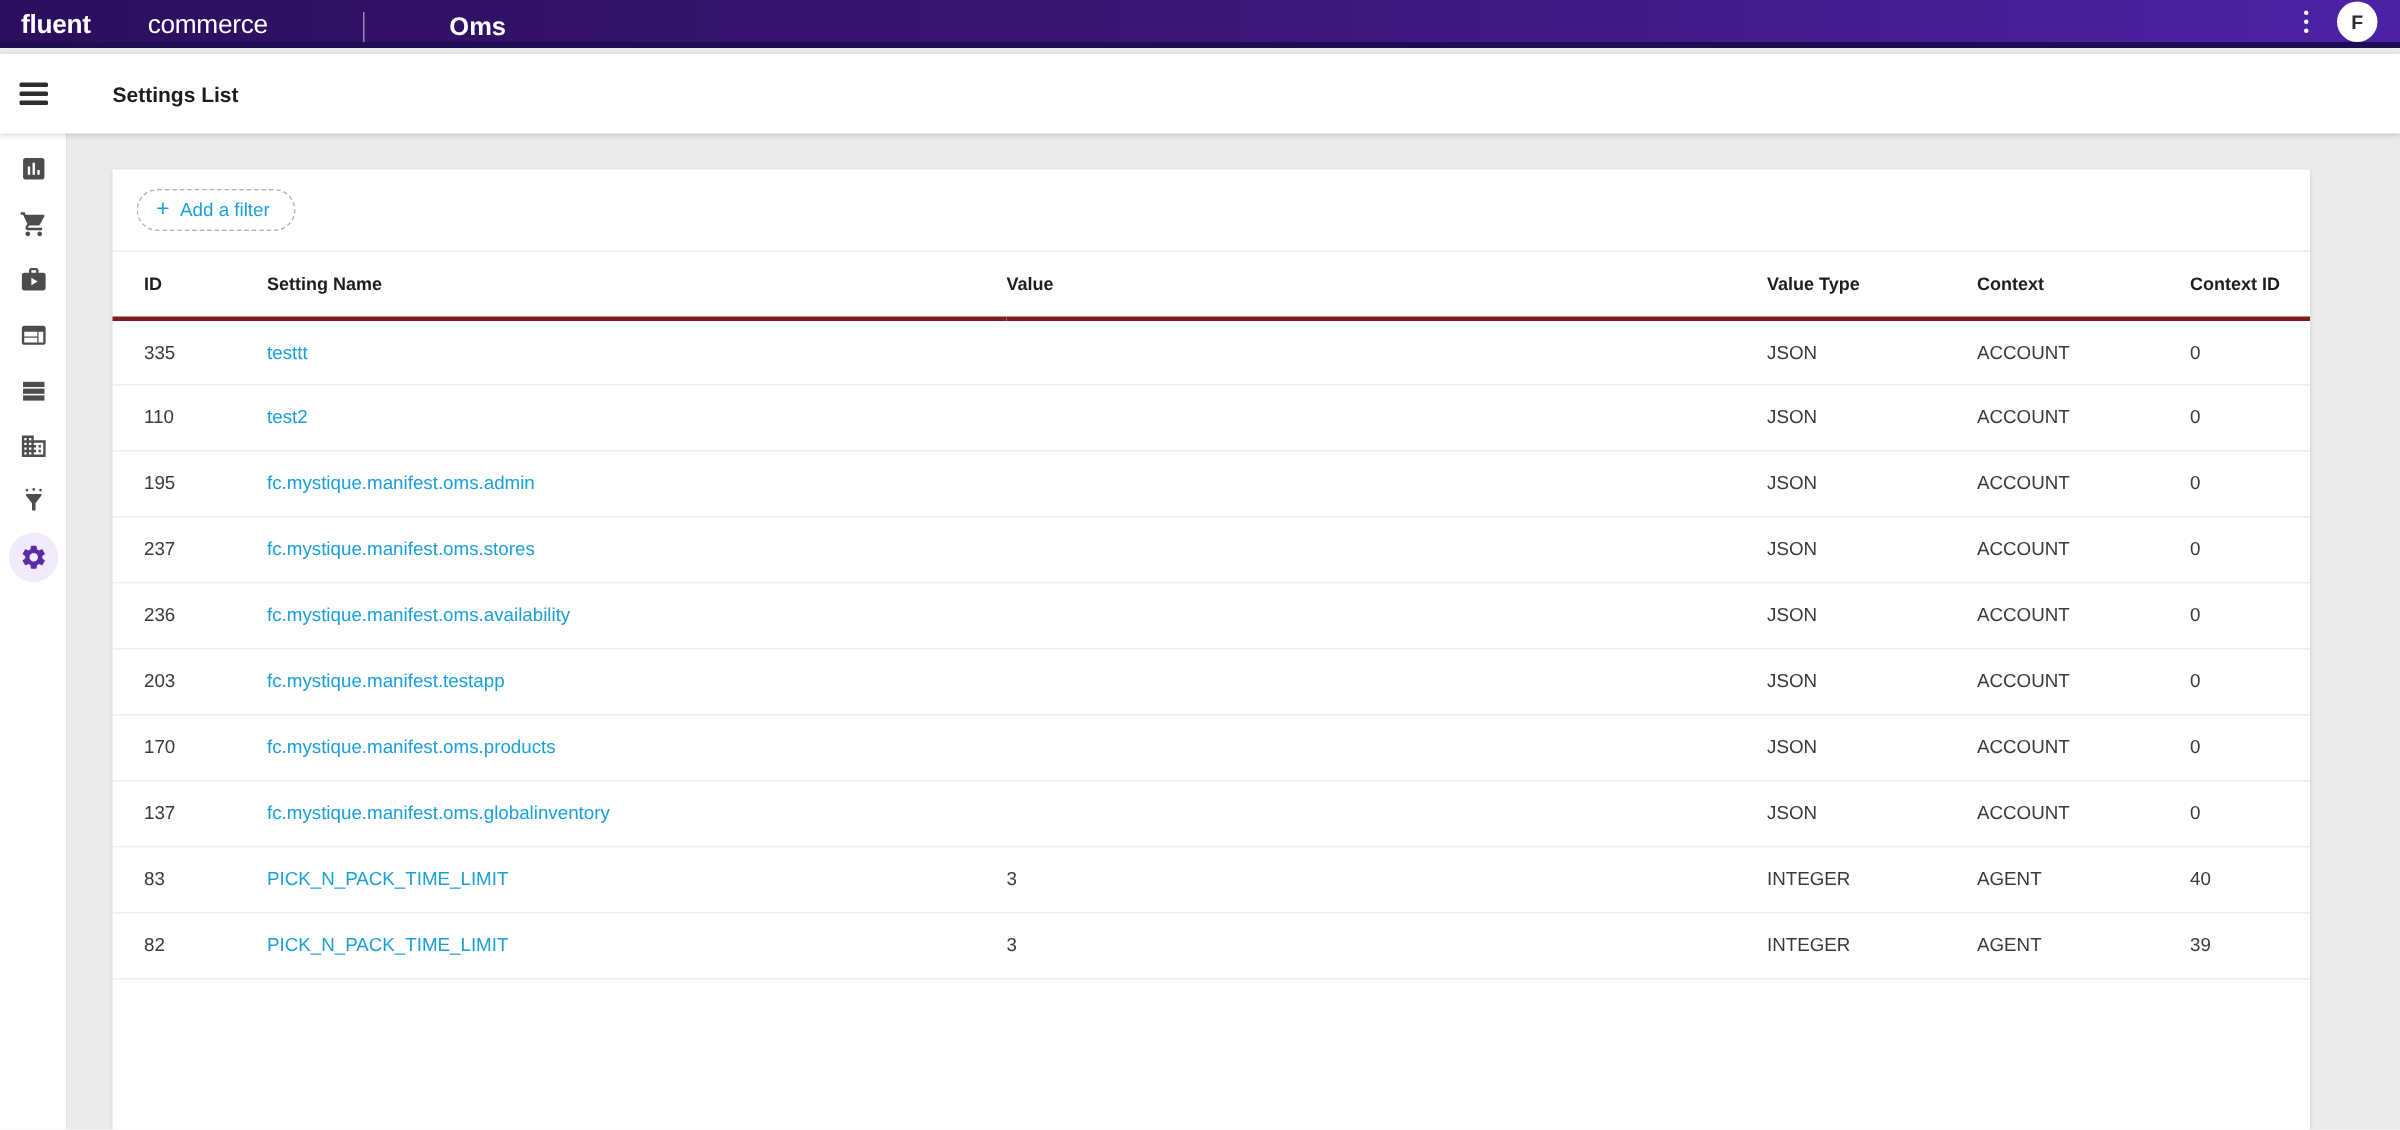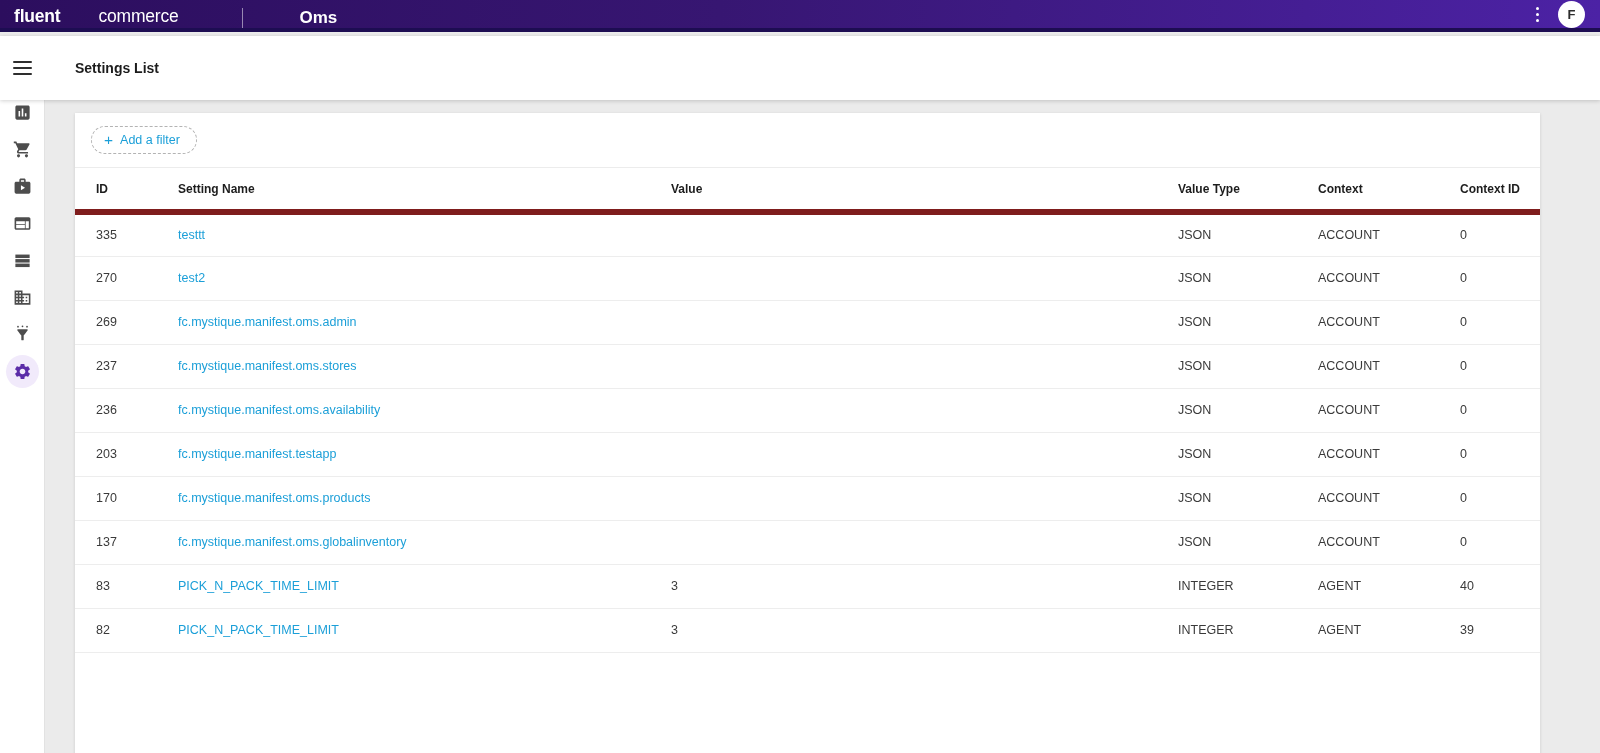--- a/index.html
+++ b/index.html
@@ -26,21 +26,21 @@
   .kebab { display: flex; flex-direction: column; gap: 2.5px; padding: 2px 4px; cursor: pointer; }
   .kebab span { width: 3.5px; height: 3.5px; border-radius: 50%; background: #fff; }
   .avatar {
     width: 27px; height: 27px; border-radius: 50%; background: #fff;
     color: #2d2d2d; font-weight: 700; font-size: 13px;
     display: flex; align-items: center; justify-content: center; cursor: pointer;
   }
 
   
   .app-header {
-    position: absolute; top: 36px; left: 0; width: 1600px; height: 64px;
+    position: absolute; top: 36px; left: 0; width: 1600px; height: 53px;
     background: #fff; box-shadow: 0 1px 4px rgba(0,0,0,0.18);
     display: flex; align-items: center; z-index: 30;
   }
   .hamburger { width: 45px; display: flex; justify-content: center; cursor: pointer; }
   .hamburger div { display: flex; flex-direction: column; gap: 3.5px; }
   .hamburger span { width: 19px; height: 2.4px; background: #2e2e2e; border-radius: 1px; }
   .page-title { margin-left: 30px; font-size: 14px; font-weight: 700; color: #1c1c1c; }
 
   
   .sidebar {
@@ -67,21 +67,21 @@
     display: inline-flex; align-items: center; gap: 7px;
     padding: 6px 16px 6px 12px; border: 1px dashed #b3b3b3; border-radius: 16px;
     background: #fff; color: #1b9fd8; font-size: 12.5px; cursor: pointer;
     font-family: "Liberation Sans", sans-serif;
   }
   .add-filter-btn .plus { font-size: 15.5px; line-height: 12px; }
 
   table { border-collapse: collapse; table-layout: fixed; width: 100%; }
   th {
     text-align: left; font-size: 12px; font-weight: 700; color: #1d1d1d;
-    height: 44px; border-bottom: 6px solid #7f1d1d; vertical-align: middle;
+    height: 44px; border-bottom: 3px solid #7f1d1d; vertical-align: middle;
   }
   td {
     font-size: 12.5px; color: #3a3a3a; height: 44px;
     border-bottom: 1px solid #ededed; vertical-align: middle;
     white-space: nowrap; overflow: hidden;
   }
   th:first-child, td:first-child { padding-left: 21px; }
   a.setting-link { color: #1b9fd8; text-decoration: none; cursor: pointer; }
 </style>
 </head>
@@ -197,30 +197,30 @@
     <td>335</td>
     <td><a class="setting-link">testtt</a></td>
     <td></td>
     <td>JSON</td>
     <td>ACCOUNT</td>
     <td>0</td>
   </tr>
 
 
   <tr>
-    <td>270</td>
+    <td>110</td>
     <td><a class="setting-link">test2</a></td>
     <td></td>
     <td>JSON</td>
     <td>ACCOUNT</td>
     <td>0</td>
   </tr>
 
   <tr>
-    <td>269</td>
+    <td>195</td>
     <td><a class="setting-link">fc.mystique.manifest.oms.admin</a></td>
     <td></td>
     <td>JSON</td>
     <td>ACCOUNT</td>
     <td>0</td>
   </tr>
 
   <tr>
     <td>237</td>
     <td><a class="setting-link">fc.mystique.manifest.oms.stores</a></td>

